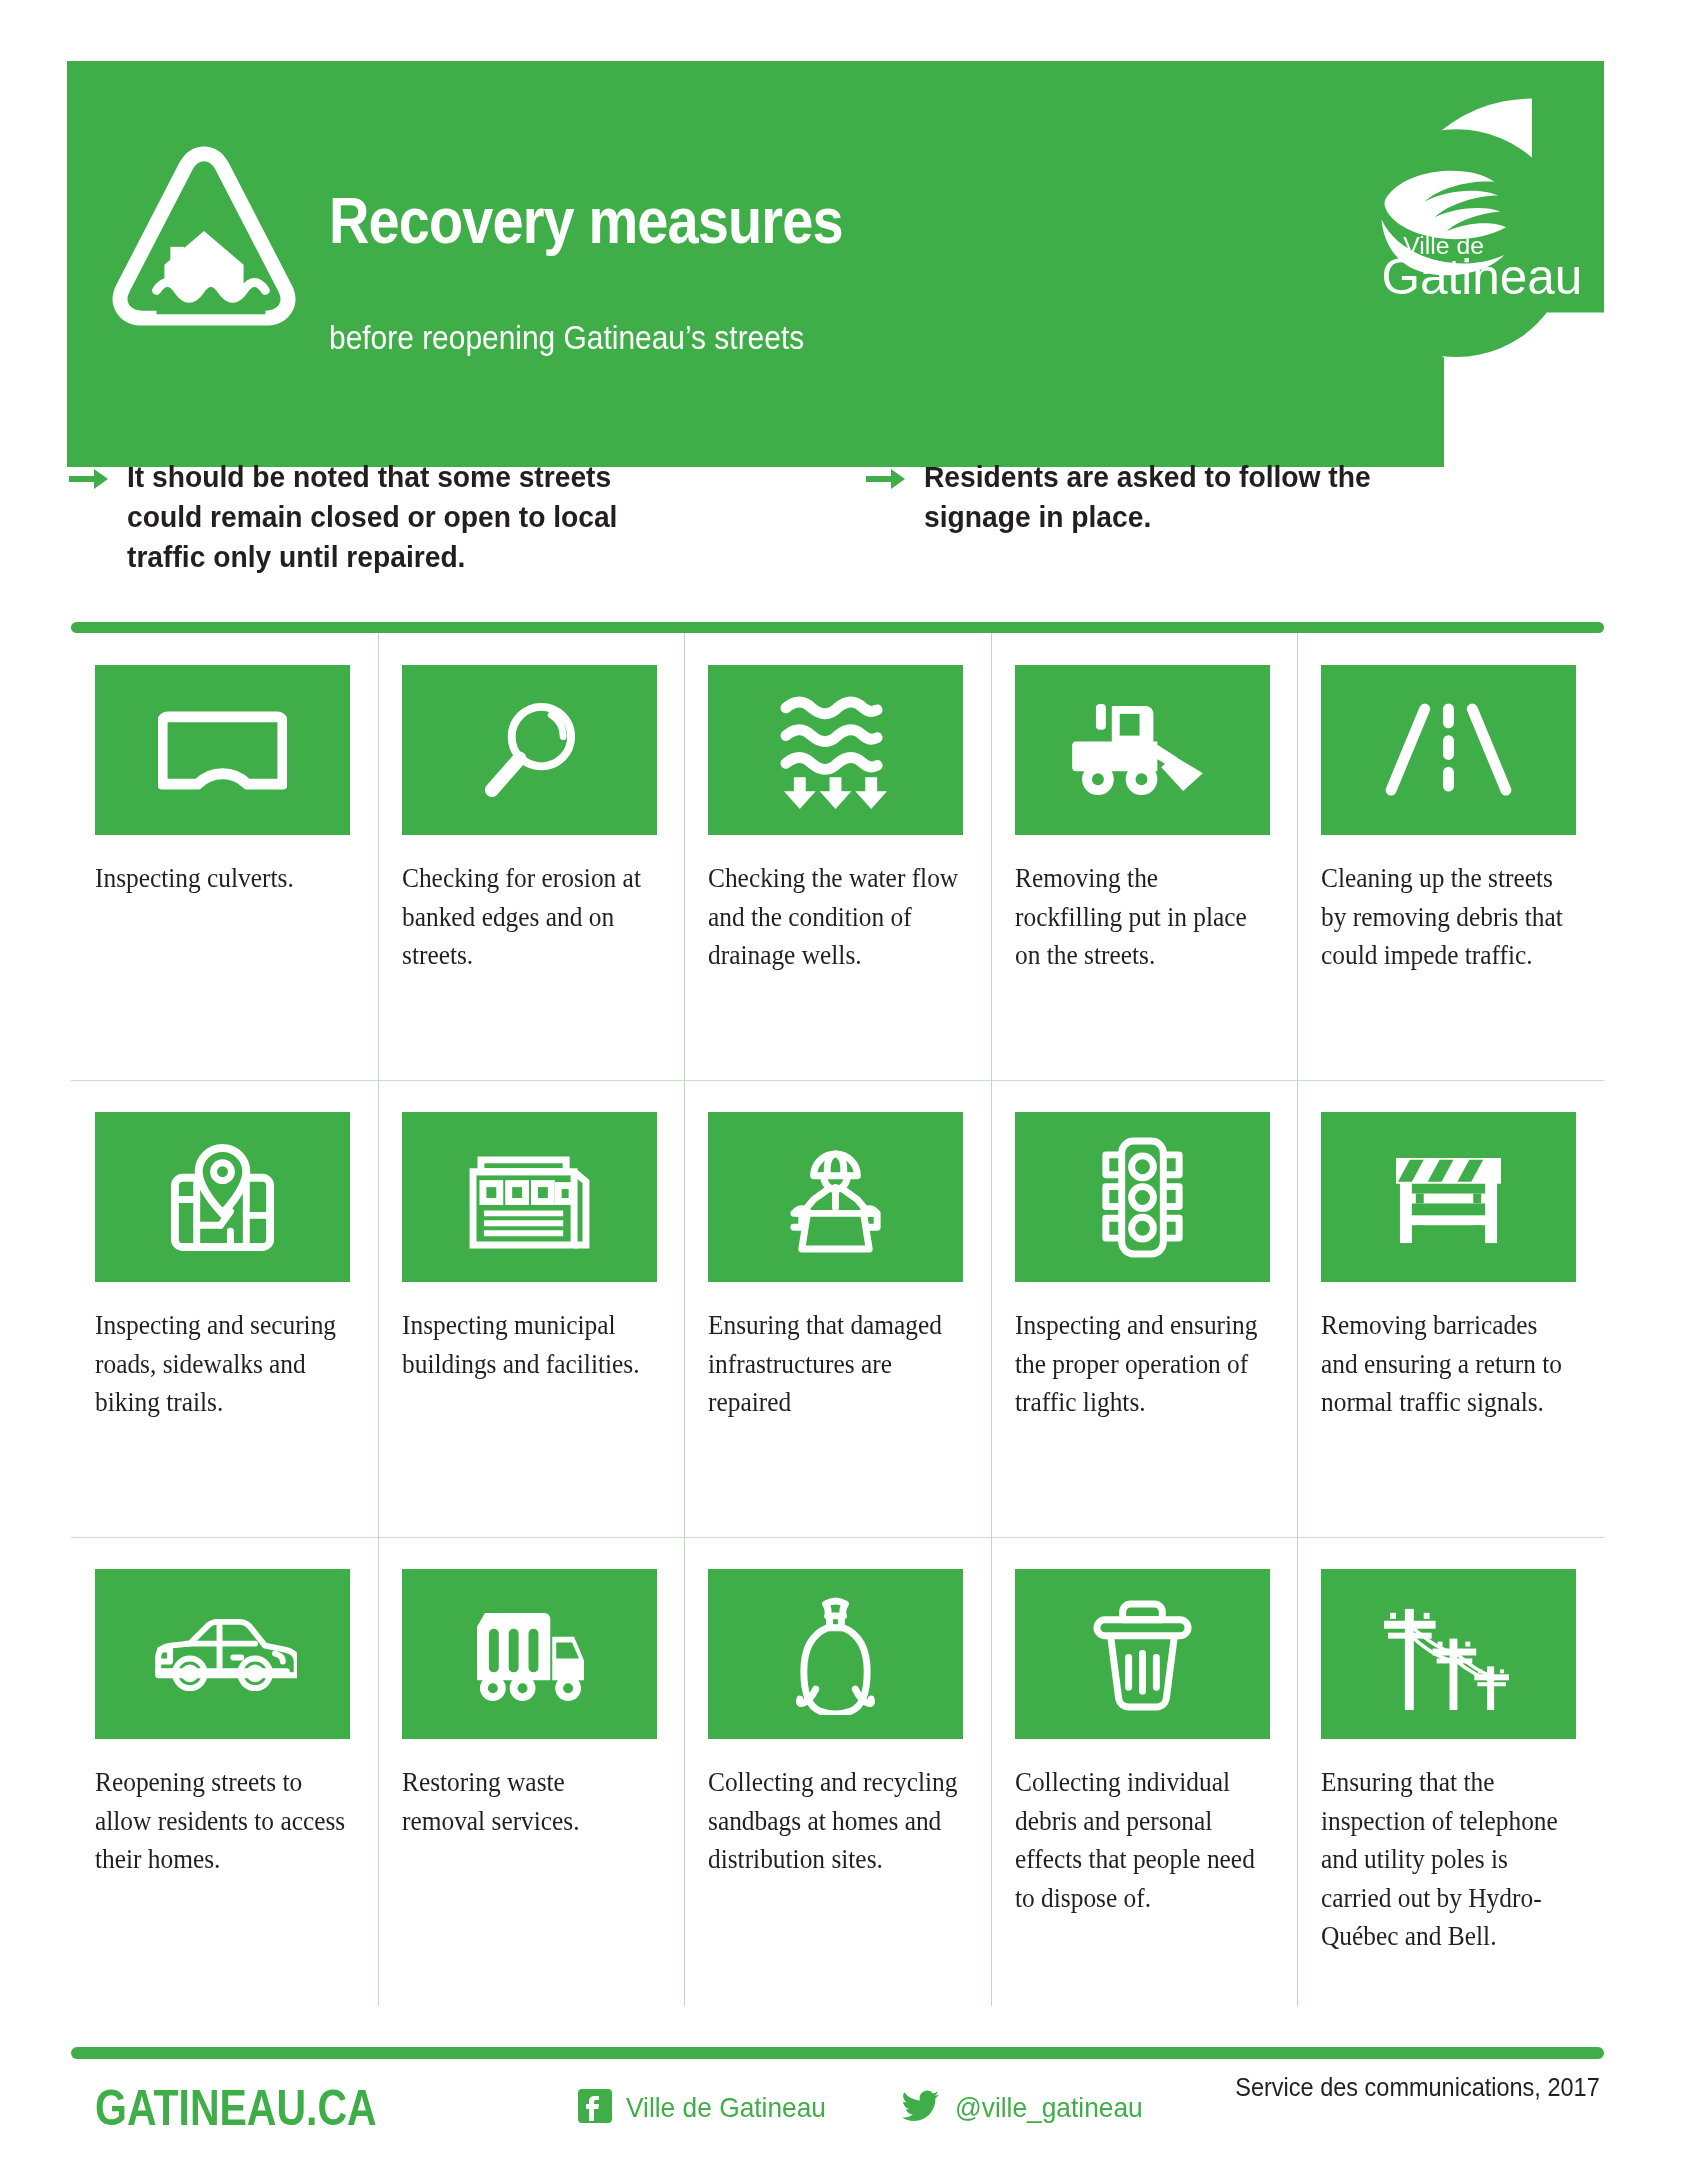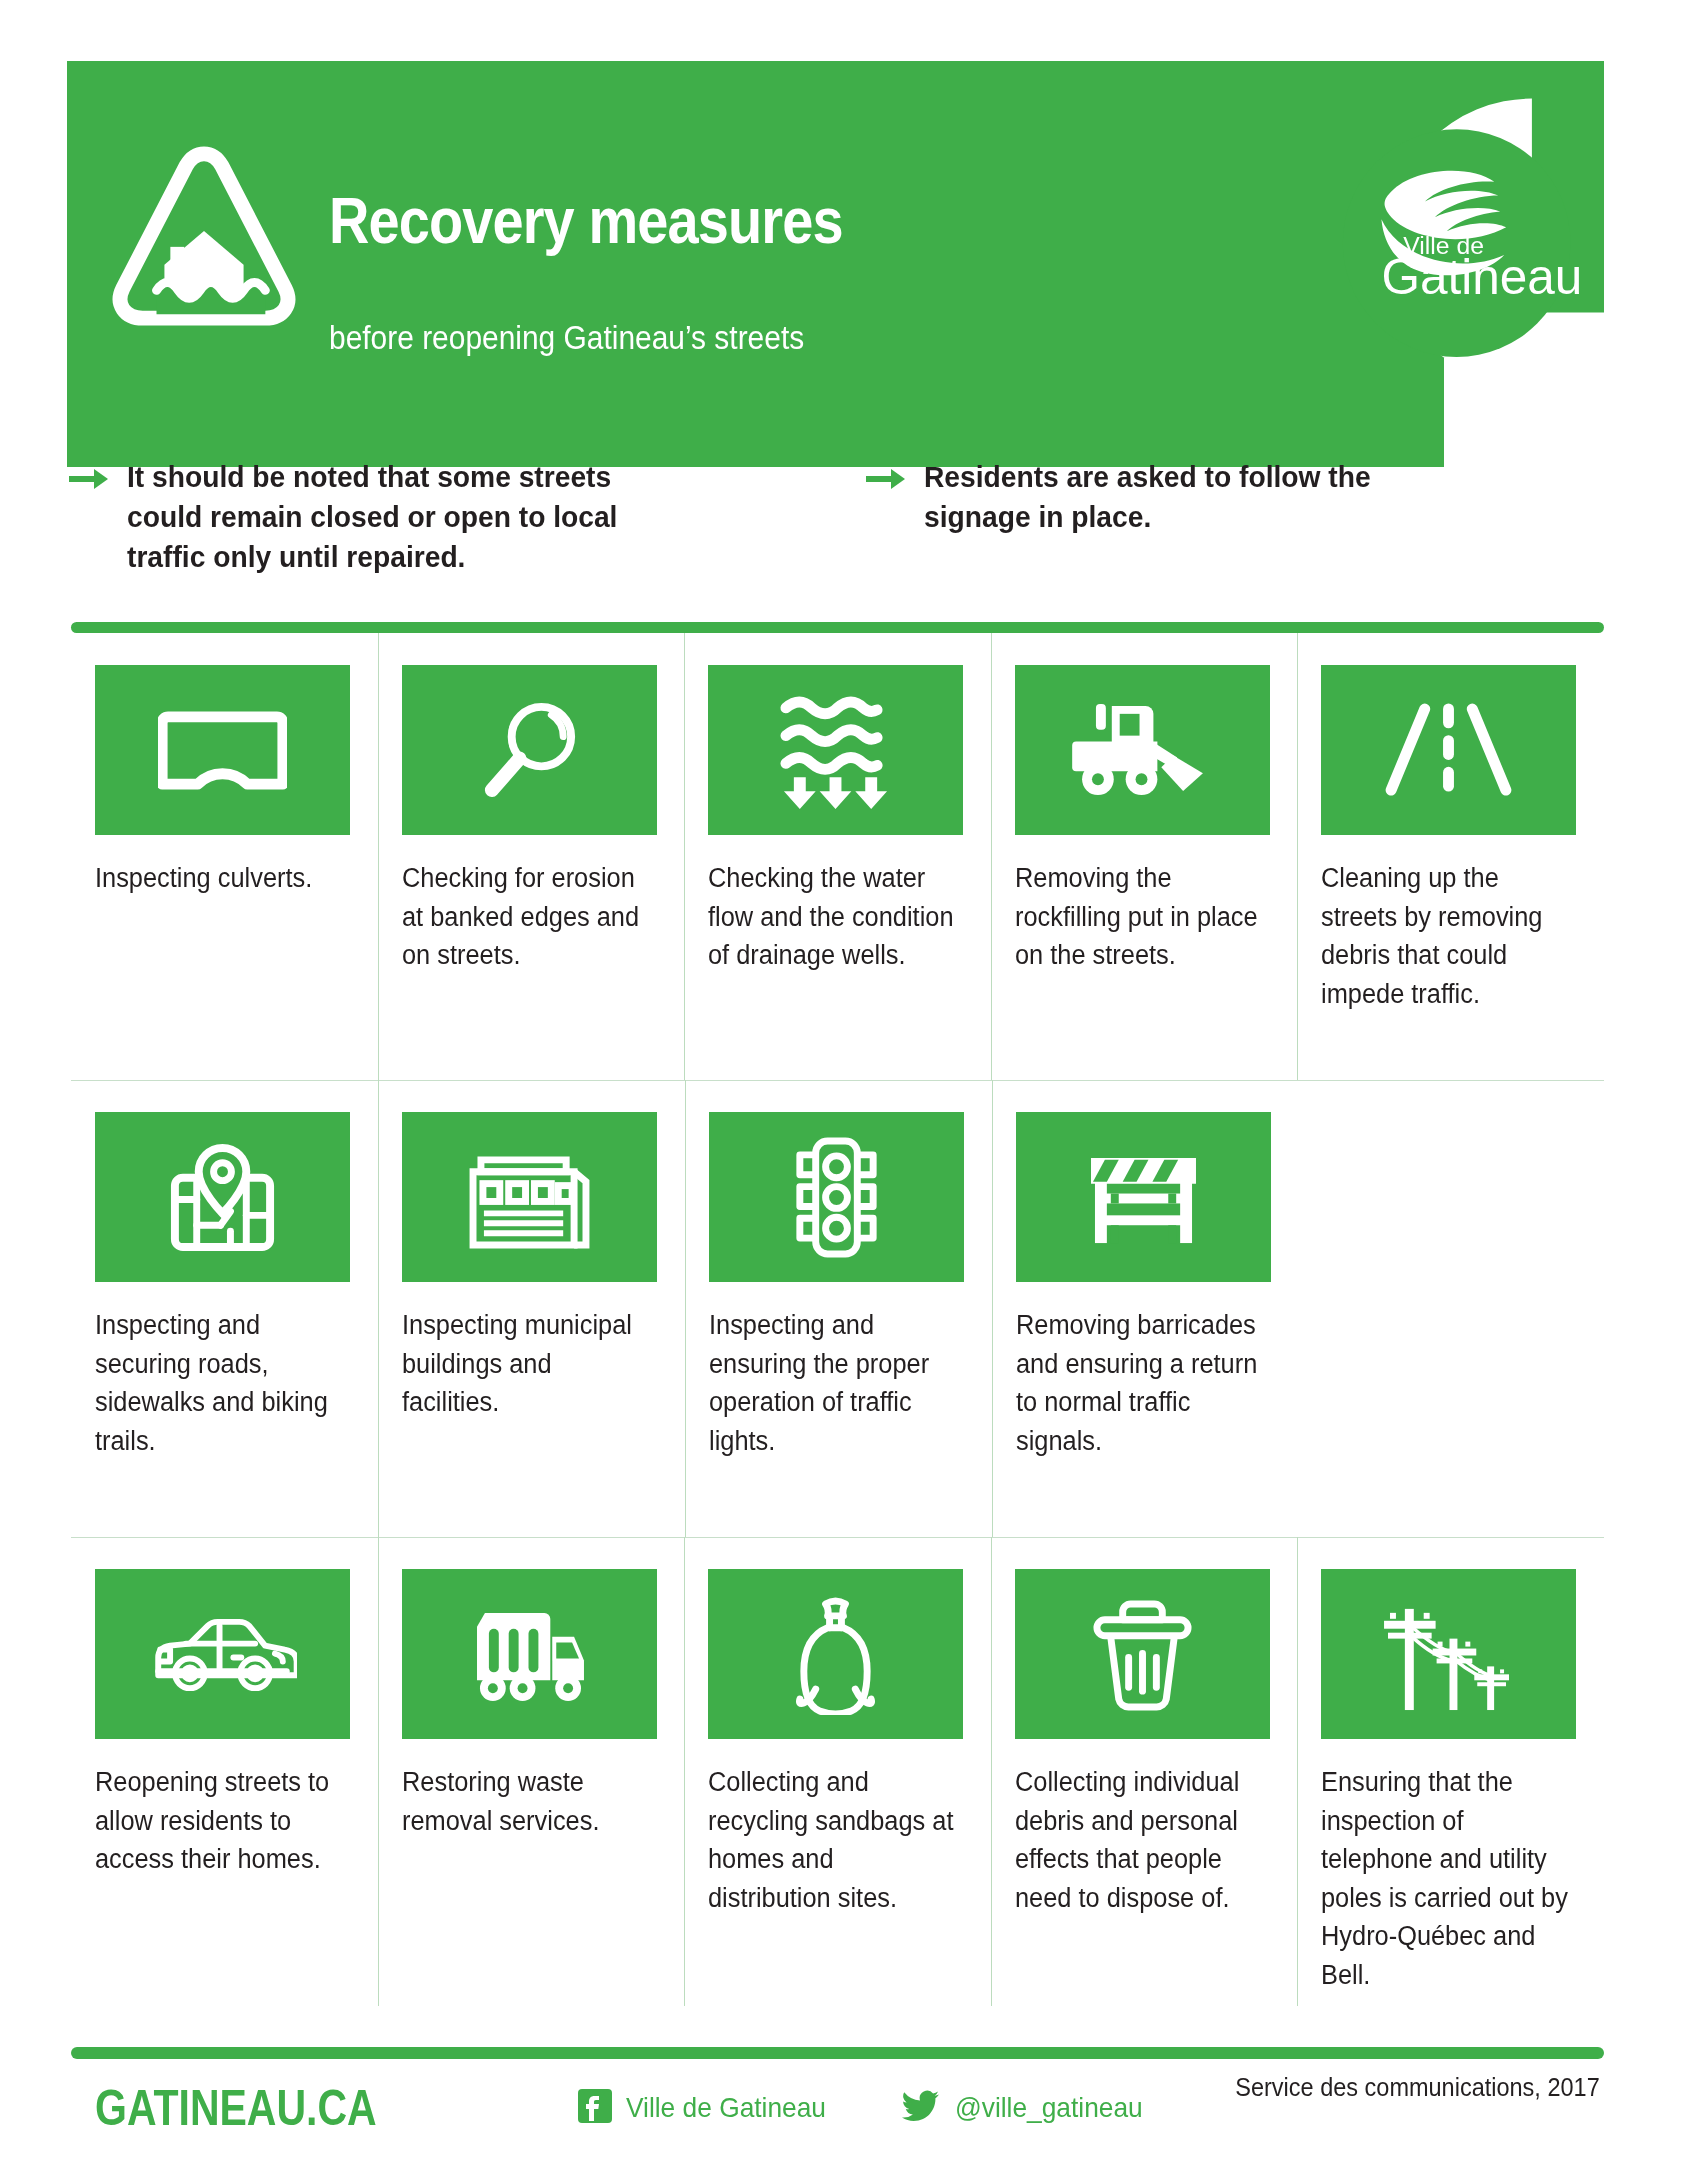--- a/index.html
+++ b/index.html
@@ -130,20 +130,21 @@
     position: absolute;
     left: 71px;
     top: 633px;
     width: 1533px;
     height: 1374px;
   }
   .grid-row {
     position: relative;
     display: flex;
     width: 100%;
+    font-family: Liberation Serif, serif;
   }
   .grid-row.r1 { height: 447px; }
   .grid-row.r2 { height: 457px; }
   .grid-row.r3 { height: 469px; }
   .row-sep {
     position: absolute;
     left: 0;
     width: 1533px;
     height: 1px;
     background: #c8dfca;
@@ -419,20 +420,39 @@
             <g stroke="#ffffff" stroke-width="6" stroke-linecap="square">
               <path d="M22 70 h74"></path>
                 <path d="M22 80 h74"></path>
                 <path d="M22 90 h74"></path>
             </g>
           </svg>
         </div>
         <div class="caption">Inspecting municipal buildings and facilities.</div>
       </div>
 
+      <div class="cell">
+        <div class="tile">
+          <svg width="123" height="119" viewBox="0 0 124 120">
+            <g fill="none" stroke="#ffffff" stroke-width="7" stroke-linejoin="round" stroke-linecap="round">
+              <path d="M40 38 a22 22 0 0 1 44 0 z"></path>
+              <path d="M54 38 q-2 -20 8 -22 q10 2 8 22"></path>
+              <path d="M50 38 a12 14 0 0 0 24 0"></path>
+              <path d="M54 52 L40 62 L30 74"></path>
+              <path d="M70 52 L84 62 L94 74"></path>
+              <path d="M62 50 L62 70"></path>
+              <path d="M22 74 a8 8 0 0 1 12 0 L28 112 h68 L90 74 a8 8 0 0 1 12 0"></path>
+              <path d="M24 76 h76"></path>
+              <path d="M20 76 h8 v14 h-8"></path>
+              <path d="M96 76 h8 v14 h-8"></path>
+            </g>
+          </svg>
+        </div>
+        <div class="caption">Ensuring that damaged infrastructures are repaired</div>
+      </div>
 
       <div class="cell">
         <div class="tile">
           <svg width="105" height="125" viewBox="0 0 106 126">
             <g fill="none" stroke="#ffffff" stroke-width="7" stroke-linejoin="round">
               <rect x="32" y="6" width="42" height="114" rx="12"></rect>
               <circle cx="53" cy="32" r="11"></circle>
               <circle cx="53" cy="63" r="11"></circle>
               <circle cx="53" cy="94" r="11"></circle>
               <path d="M32 20 h-16 v20 h16"></path>

